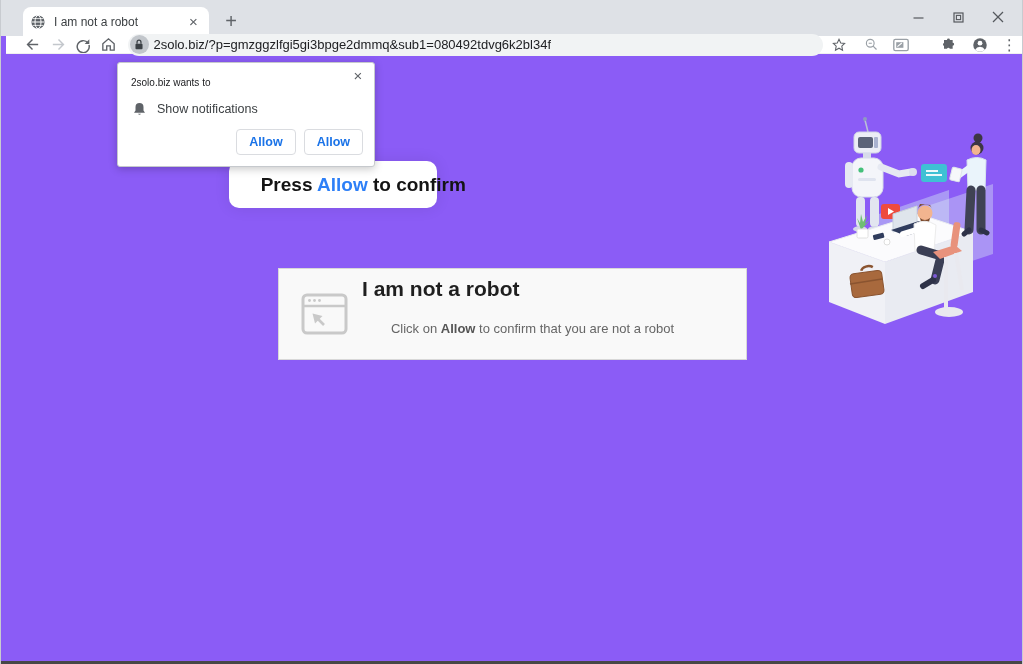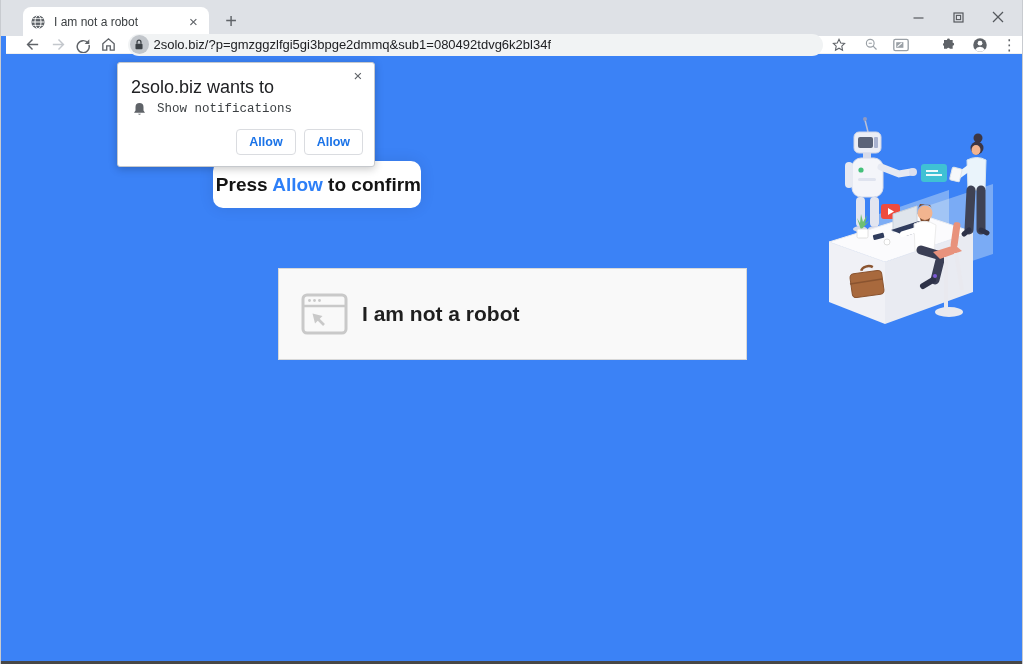--- a/index.html
+++ b/index.html
@@ -1,17 +1,17 @@
 <!DOCTYPE html>
 <html><head>
 <meta charset="utf-8">
 <style>
   * { margin:0; padding:0; box-sizing:border-box; }
   body { font-family:"Liberation Sans", sans-serif; background:#fff; }
-  .screen { position:relative; width:1023px; height:664px; background:#3b82f6; overflow:hidden;
+  .screen { position:relative; width:1023px; height:664px; background:#8b5cf6; overflow:hidden;
             border-left:1px solid #c8cbd0; border-right:1px solid #c8cbd0; }
   .bottom-edge { position:absolute; left:0; right:0; bottom:0; height:3px; background:#474747; z-index:50; }
 
   
   .titlebar { position:absolute; top:0; left:0; right:0; height:36px; background:#dee1e6; }
   .tab { position:absolute; left:22px; top:7px; width:186px; height:29px; background:#fff;
          border-radius:8px 8px 0 0; display:flex; align-items:center; padding:0 7px; }
   .tab-title { flex:1; font-size:12px; color:#3c4043; margin-left:8px; white-space:nowrap; overflow:hidden; }
   .tab-close { width:17px; height:17px; display:flex; align-items:center; justify-content:center;
                color:#5f6368; font-size:15px; line-height:1; cursor:default; border-radius:50%; }
@@ -30,32 +30,32 @@
                 align-items:center; justify-content:center; flex:none; }
   .url-text { font-size:13px; color:#202124; margin-left:5px; white-space:nowrap; overflow:hidden; }
   .tool-icon { width:26px; height:26px; display:flex; align-items:center; justify-content:center; }
   .kebab { font-size:15px; color:#5f6368; letter-spacing:0; }
 
   
   .perm-dialog { position:absolute; left:116px; top:62px; width:258px; height:105px; background:#fff;
                  border:1px solid #c6c9cd; border-radius:3px; box-shadow:0 2px 8px rgba(0,0,0,.22); z-index:20; }
   .perm-close { position:absolute; top:4px; right:8px; font-size:15px; color:#5f6368; width:16px; height:16px;
                 display:flex; align-items:center; justify-content:center; }
-  .perm-title { position:absolute; left:13px; top:14px; font-size:18px; color:#202124; }
-  .perm-row { position:absolute; left:15px; top:39px; display:flex; align-items:flex-start;font-family:Liberation Mono, monospace; }
+  .perm-title { position:absolute; left:13px; top:14px; font-size:10px; color:#202124; }
+  .perm-row { position:absolute; left:15px; top:39px; display:flex; align-items:flex-start; }
   .perm-label { font-size:12.5px; color:#3c4043; margin-left:11px; }
   .perm-btns { position:absolute; right:11px; bottom:11px; display:flex; gap:8px; }
   .perm-btn { min-width:54px; height:26px; background:#fff; border:1px solid #dadce0; border-radius:4px;
               color:#1a73e8; font-size:12.5px; font-weight:bold; font-family:"Liberation Sans",sans-serif;
               display:flex; align-items:center; justify-content:center; padding:0 12px; }
 
   
-  .headline-card { position:absolute; left:212px; top:161px; width:208px; height:47px; background:#fff;
+  .headline-card { position:absolute; left:228px; top:161px; width:208px; height:47px; background:#fff;
                    border-radius:10px; box-shadow:0 0 16px rgba(0,0,0,.09); display:flex; align-items:center;
-                   justify-content:flex-end; z-index:10; }
+                   justify-content:flex-start; z-index:10; }
   .headline { font-size:19px; font-weight:bold; color:#141414; white-space:pre; }
   .headline .hl { color:#2d7ff7; }
 
   .captcha-box { position:absolute; left:277px; top:268px; width:469px; height:92px; background:#f9f9f9;
                  border:1px solid #d8d8d8; display:flex; align-items:center; }
   .captcha-icon { margin-left:22px; flex:none; display:flex; }
   .captcha-text { margin-left:14px; }
   .captcha-title { font-size:21px; font-weight:bold; color:#1f1f1f; }
   .captcha-sub { font-size:13px; color:#666; margin-top:5px; white-space:pre; }
   .captcha-sub b { color:#555; }
@@ -202,20 +202,23 @@
         <line x1="2" y1="14" x2="45" y2="14" stroke="#c9c9c9" stroke-width="2.4"></line>
         <circle cx="8.5" cy="8.5" r="1.4" fill="#c9c9c9"></circle>
         <circle cx="13.5" cy="8.5" r="1.4" fill="#c9c9c9"></circle>
         <circle cx="18.5" cy="8.5" r="1.4" fill="#c9c9c9"></circle>
         <line x1="23" y1="33" x2="15" y2="25" stroke="#c9c9c9" stroke-width="2.6"></line>
         <polygon points="11.5,21.5 21.5,24 14,31.5" fill="#c9c9c9"></polygon>
       </svg>
     </div>
     <div class="captcha-text">
       <div class="captcha-title">I am not a robot</div>
+      <div class="captcha-sub">
+        <span>Click on </span><b>Allow</b><span> to confirm that you are not a robot</span>
+      </div>
     </div>
   </div>
 
   <div class="hero">
     <svg width="190" height="225" viewBox="0 0 190 225">
 
       <polygon points="58,102 128,78 128,122 58,146" fill="#cfe3f5" opacity="0.45"></polygon>
       <polygon points="100,96 172,72 172,142 100,166" fill="#d9e8f6" opacity="0.4"></polygon>
 
       <rect x="100" y="52" width="26" height="18" rx="3" fill="#3fc1d4"></rect>

